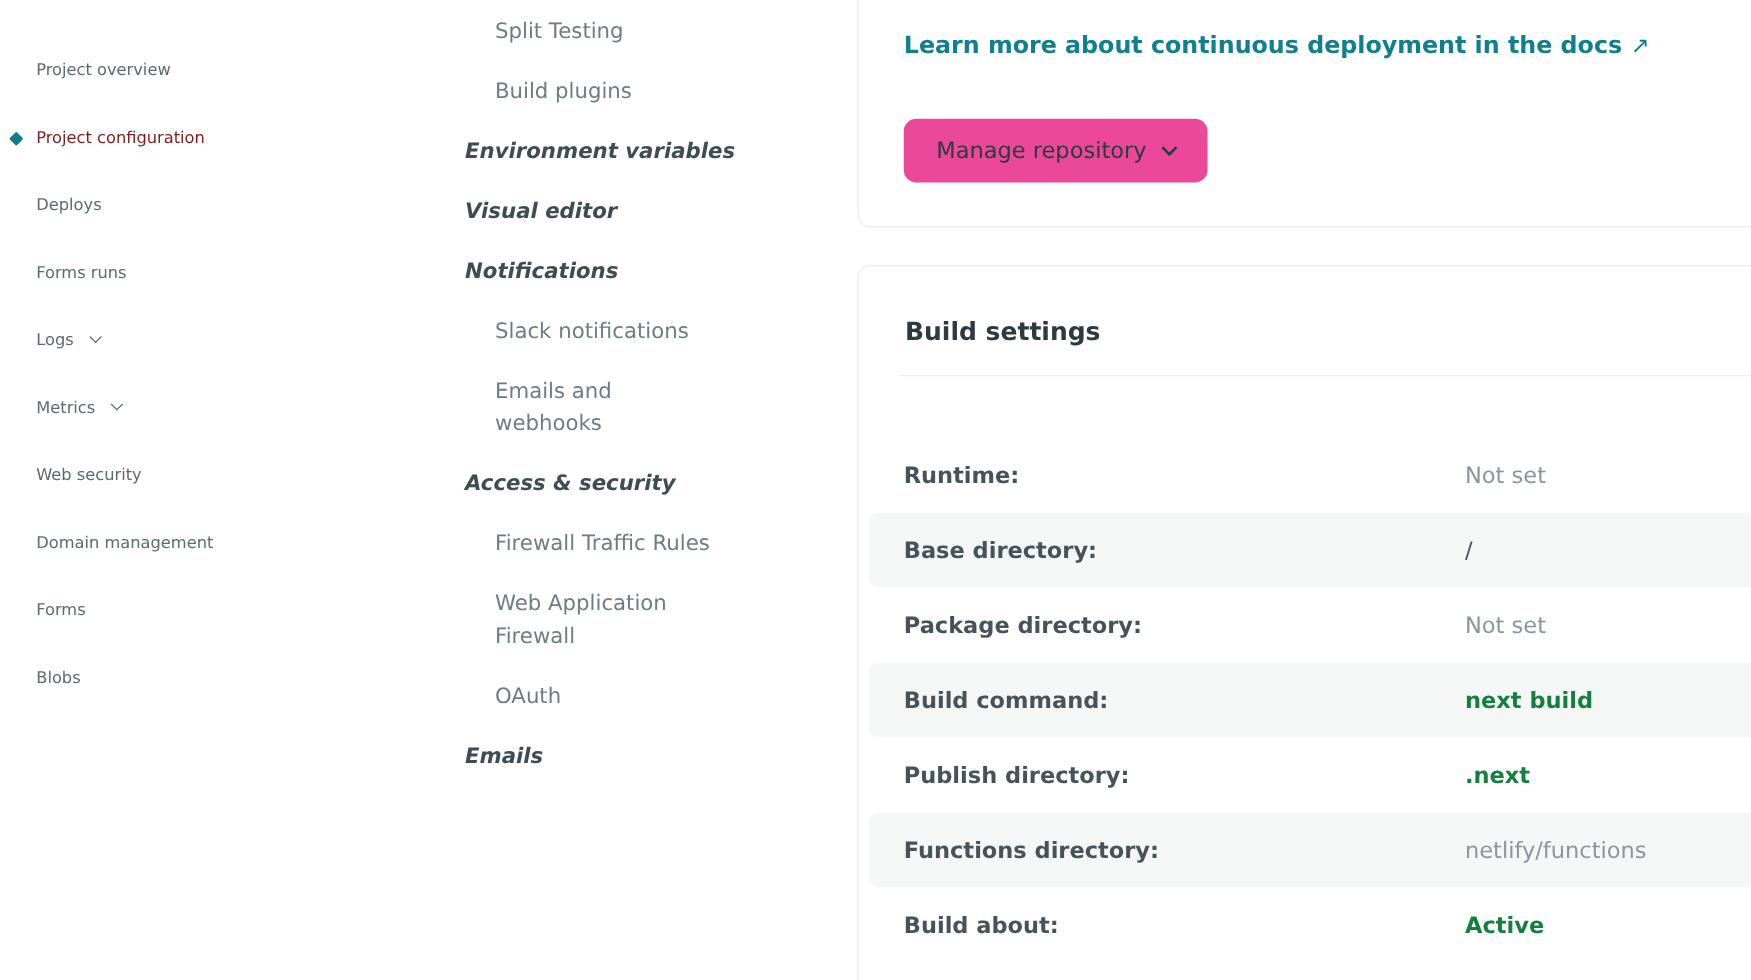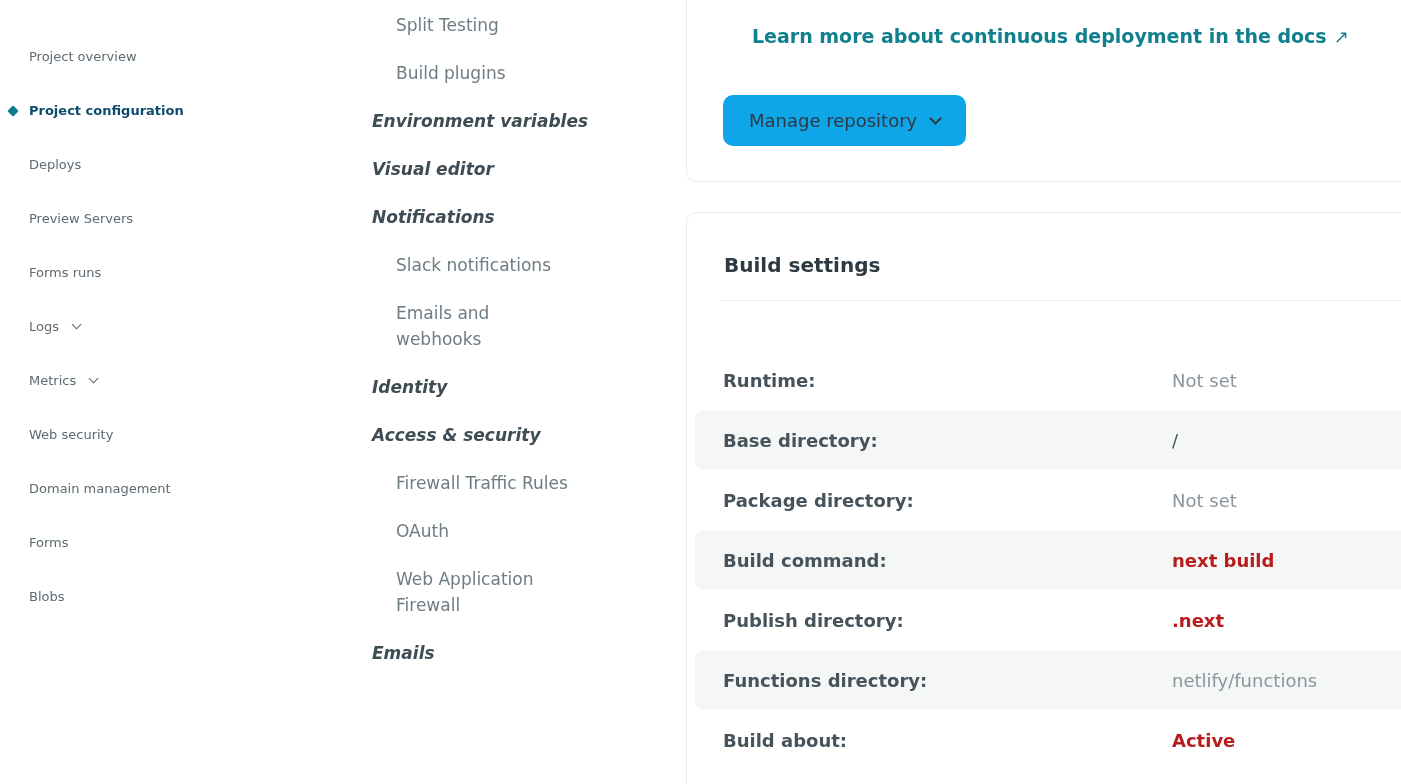--- a/index.html
+++ b/index.html
@@ -17,21 +17,21 @@
   .sidenav { position: absolute; left: 29px; top: 44px; width: 300px; }
   .sidenav li {
     position: relative;
     font-size: 13px;
     line-height: 26px;
     margin-bottom: 28px;
     color: #5c6a72;
     cursor: pointer;
     white-space: nowrap;
   }
-  .sidenav li.state-active { color: #0c4a6e; font-weight: bold; }
+  .sidenav li.state-active { color: #7f1d1d; font-weight: normal; }
   .diamond { display: none; }
   .sidenav li.state-active .diamond {
     display: block;
     position: absolute;
     left: -20px; top: 9px;
     width: 8px; height: 8px;
     background: #0d7d8c;
     border-radius: 1px;
     transform: rotate(45deg);
   }
@@ -75,33 +75,32 @@
   .docs-link {
     position: absolute;
     left: 36px; top: 72px;
     font-size: 19px;
     line-height: 26px;
     font-weight: bold;
     color: #11808e;
     text-decoration: none;
     cursor: pointer;
     white-space: nowrap;
-    margin-left: 29px;
   }
   .ext-arrow { font-weight: normal; margin-left: 7px; font-size: 18px; }
 
   .manage-btn {
     position: absolute;
     left: 36px; top: 144px;
     height: 51px;
     padding: 0 26px;
     display: flex;
     align-items: center;
     gap: 14px;
-    background: #0ea5e9;
+    background: #ec4899;
     border: none;
     border-radius: 10px;
     font-family: inherit;
     font-size: 18px;
     color: #2d3a41;
     cursor: pointer;
   }
   .btn-chev {
     width: 9px; height: 9px;
     border-right: 2.2px solid #2d3a41;
@@ -125,21 +124,21 @@
     display: flex;
     align-items: center;
     padding-left: 28px;
     font-size: 18px;
     border-radius: 8px;
   }
   .row:nth-child(even) { background: #f5f7f7; }
   .row-label { width: 449px; color: #46535b; font-weight: bold; }
   .row-value { color: #46535b; }
   .row-value.vstyle-muted { color: #8a959c; }
-  .row-value.vstyle-strong { color: #b91c1c; font-weight: bold; }
+  .row-value.vstyle-strong { color: #15803d; font-weight: bold; }
 </style>
 </head>
 <body>
 
 <nav class="sidenav">
   <ul>
 
       <li>
         
         <span>Project overview</span>
@@ -151,25 +150,20 @@
         <span>Project configuration</span>
         
       </li>
 
       <li>
         
         <span>Deploys</span>
         
       </li>
 
-      <li>
-        
-        <span>Preview Servers</span>
-        
-      </li>
 
       <li>
         
         <span>Forms runs</span>
         
       </li>
 
       <li class="chevron-true">
         
         <span>Logs</span>
@@ -232,38 +226,35 @@
       </li>
 
       <li class="level-sub">
         <span>Slack notifications</span>
       </li>
 
       <li class="level-sub">
         <span>Emails and webhooks</span>
       </li>
 
-      <li class="level-top">
-        <span>Identity</span>
-      </li>
 
       <li class="level-top">
         <span>Access &amp; security</span>
       </li>
 
       <li class="level-sub">
         <span>Firewall Traffic Rules</span>
       </li>
 
       <li class="level-sub">
+        <span>Web Application Firewall</span>
+      </li>
+
+      <li class="level-sub">
         <span>OAuth</span>
-      </li>
-
-      <li class="level-sub">
-        <span>Web Application Firewall</span>
       </li>
 
       <li class="level-top">
         <span>Emails</span>
       </li>
     </ul>
 </nav>
 
 <section class="card card1">
   <a class="docs-link">

